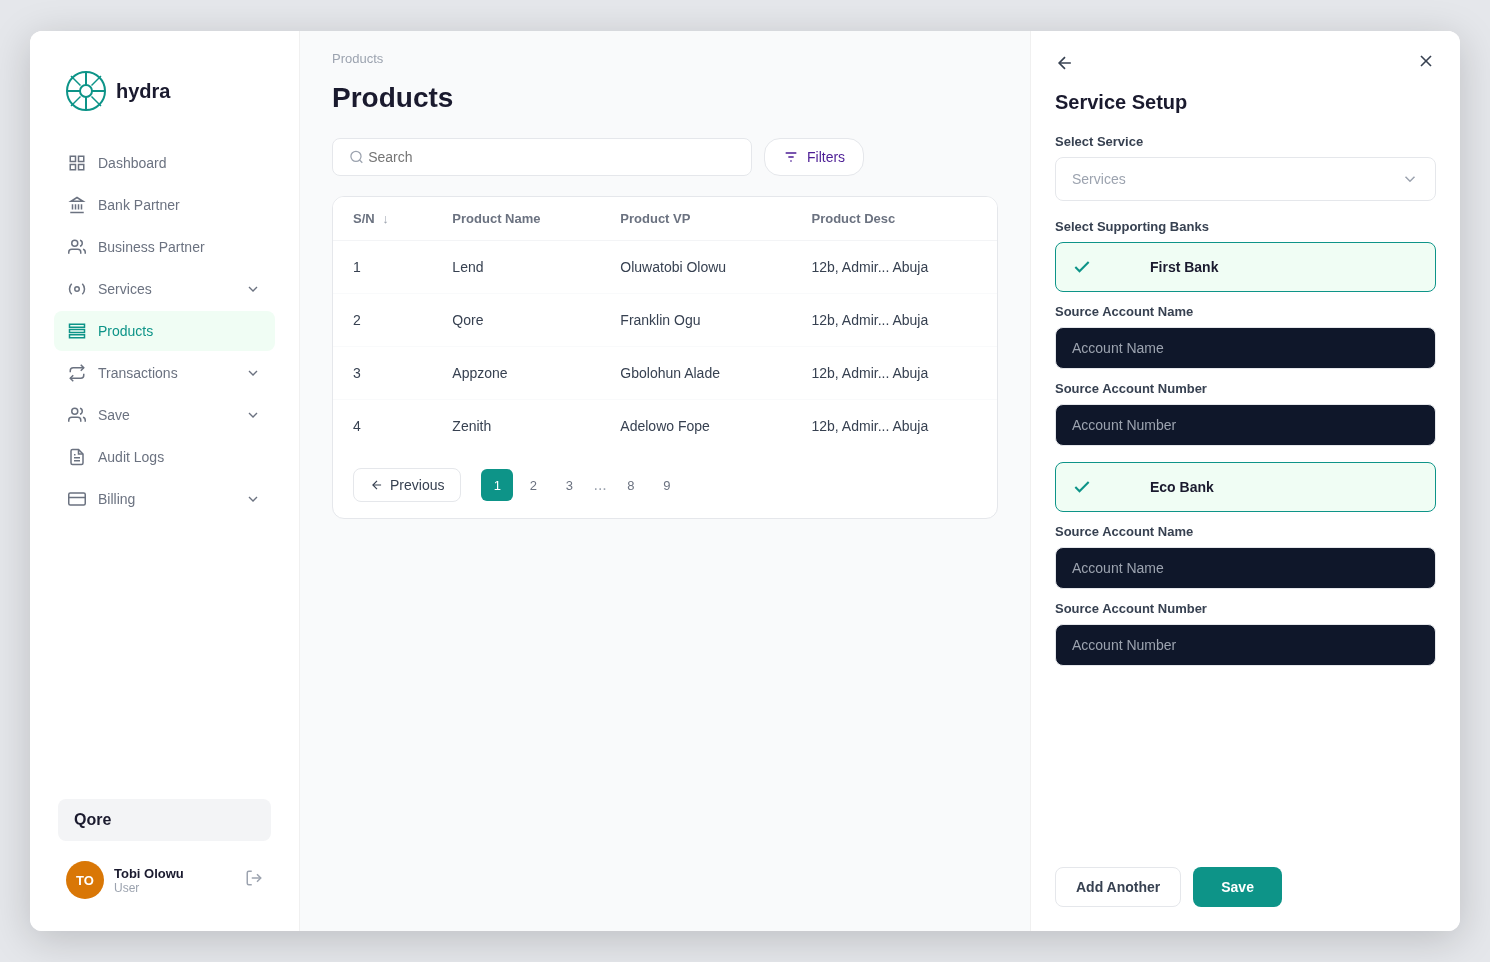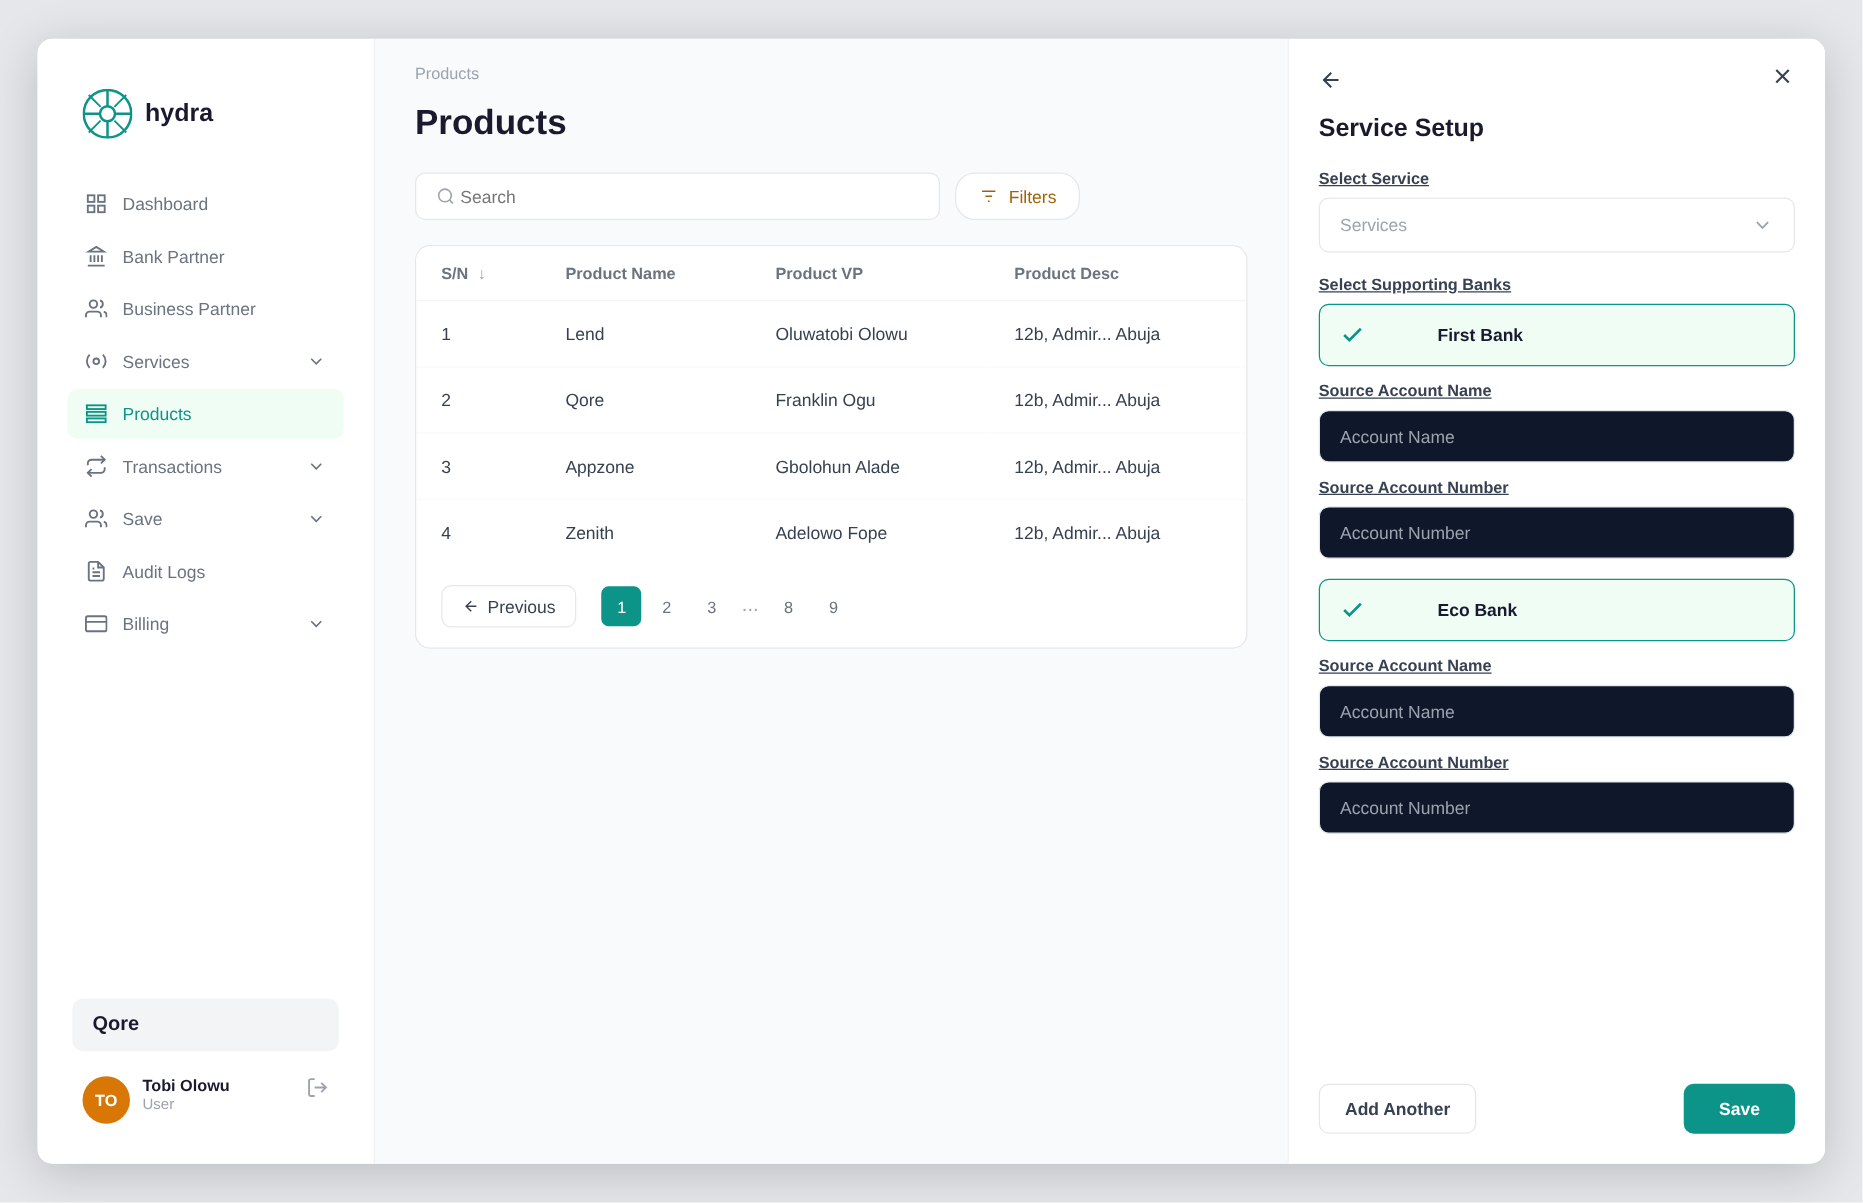--- a/index.html
+++ b/index.html
@@ -11,36 +11,36 @@
     .sidebar-logo { display: flex; align-items: center; gap: 10px; padding: 28px 24px 32px; }
     .logo-icon { width: 40px; height: 40px; }
     .logo-text { font-size: 20px; font-weight: 600; color: #1a1a2e; }
     .sidebar-nav { flex: 1; padding: 0 12px; }
     .nav-item { display: flex; align-items: center; gap: 12px; padding: 11px 14px; border-radius: 8px; cursor: pointer; color: #6b7280; font-size: 14px; font-weight: 500; margin-bottom: 2px; }
     .nav-item.active { color: #0d9488; background: #f0fdf4; }
     .nav-item svg { width: 18px; height: 18px; flex-shrink: 0; }
     .nav-item .chevron { margin-left: auto; width: 16px; height: 16px; }
     .sidebar-bottom { padding: 16px; }
     .org-badge { background: #f3f4f6; border-radius: 8px; padding: 12px 16px; margin-bottom: 16px; font-size: 16px; font-weight: 700; color: #1a1a2e; }
-    .user-row { display: flex; align-items: flex-start; gap: 10px; padding: 4px 8px; }
+    .user-row { display: flex; align-items: center; gap: 10px; padding: 4px 8px; }
     .avatar { width: 38px; height: 38px; border-radius: 50%; background: #d97706; display: flex; align-items: center; justify-content: center; color: #fff; font-weight: 700; font-size: 14px; flex-shrink: 0; overflow: hidden; }
     .user-info { flex: 1; }
     .user-name { font-size: 13px; font-weight: 700; color: #1a1a2e; }
     .user-role { font-size: 12px; color: #9ca3af; }
     .logout-btn { color: #9ca3af; cursor: pointer; }
 
     
     .main-content { flex: 1; background: #f9fafb; display: flex; flex-direction: column; overflow: hidden; }
     .breadcrumb { padding: 20px 32px 0; font-size: 13px; color: #9ca3af; }
     .page-header { padding: 16px 32px 24px; }
     .page-title { font-size: 28px; font-weight: 700; color: #1a1a2e; }
     .toolbar { display: flex; align-items: center; gap: 12px; padding: 0 32px 20px; }
     .search-box { display: flex; align-items: flex-start; gap: 4px; background: #fff; border: 1px solid #e5e7eb; border-radius: 8px; padding: 10px 16px; flex: 1; max-width: 420px; }
     .search-box input { border: none; outline: none; font-size: 14px; color: #374151; background: transparent; width: 100%; }
-    .filter-btn { display: flex; align-items: center; gap: 8px; background: #fff; border: 1px solid #e5e7eb; border-radius: 16px; padding: 10px 18px; font-size: 14px; color: #a16207; cursor: pointer; font-weight: 500; justify-content: center; }
+    .filter-btn { display: flex; align-items: center; gap: 8px; background: #fff; border: 1px solid #e5e7eb; border-radius: 16px; padding: 10px 18px; font-size: 14px; color: #4c1d95; cursor: pointer; font-weight: 500; justify-content: center; }
 
     
     .table-wrapper { margin: 0 32px; background: #fff; border-radius: 12px; border: 1px solid #e5e7eb; overflow: hidden; }
     .table { width: 100%; border-collapse: collapse; }
     .table th { text-align: left; padding: 14px 20px; font-size: 13px; color: #6b7280; font-weight: 600; border-bottom: 1px solid #f3f4f6; background: #fff; }
     .table td { padding: 18px 20px; font-size: 14px; color: #374151; border-bottom: 1px solid #f9fafb; }
     .table tr:last-child td { border-bottom: none; }
     .sort-icon { margin-left: 4px; color: #9ca3af; }
 
     
@@ -51,29 +51,29 @@
     .page-num.active { background: #0d9488; color: #fff; }
     .page-dots { color: #9ca3af; padding: 0 4px; }
 
     
     .right-panel { width: 430px; background: #fff; border-left: 1px solid #f0f0f0; display: flex; flex-direction: column; overflow-y: auto; flex-shrink: 0; }
     .panel-header { display: flex; align-items: center; justify-content: space-between; padding: 20px 24px 16px; }
     .panel-back { cursor: pointer; color: #374151; display: flex; align-items: center; }
     .panel-close { cursor: pointer; color: #374151; }
     .panel-title { font-size: 20px; font-weight: 700; color: #1a1a2e; padding: 0 24px 20px; }
     .panel-body { padding: 0 24px 24px; display: flex; flex-direction: column; gap: 18px; }
-    .field-label { font-size: 13px; font-weight: 600; color: #374151; margin-bottom: 8px; text-decoration: underline; }
+    .field-label { font-size: 13px; font-weight: 600; color: #374151; margin-bottom: 8px; }
     .select-field { width: 100%; border: 1px solid #e5e7eb; border-radius: 8px; padding: 12px 16px; font-size: 14px; color: #9ca3af; display: flex; align-items: center; justify-content: space-between; cursor: pointer; background: #fff; }
     .input-field { width: 100%; border: 1px solid #e5e7eb; border-radius: 8px; padding: 12px 16px; font-size: 14px; color: #9ca3af; outline: none; background: #0f172a; }
     .input-field::placeholder { color: #9ca3af; }
     .bank-card { display: flex; align-items: center; gap: 10px; border: 1.5px solid #0d9488; border-radius: 8px; padding: 14px 16px; background: #f0fdf4; cursor: pointer; }
     .bank-card-label { font-size: 14px; font-weight: 600; color: #1a1a2e; margin-left: 48px; }
     .check-icon { width: 20px; height: 20px; flex-shrink: 0; }
     .section-group { display: flex; flex-direction: column; gap: 12px; }
-    .panel-actions { display: flex; justify-content: space-between; padding: 0 24px 24px; margin-top: auto; }
+    .panel-actions { display: flex; justify-content: flex-start; gap: 12px; padding: 0 24px 24px; margin-top: auto; }
     .btn-add-another { border: 1px solid #e5e7eb; border-radius: 8px; padding: 11px 20px; font-size: 14px; font-weight: 600; color: #374151; background: #fff; cursor: pointer; }
     .btn-save { border: none; border-radius: 8px; padding: 11px 28px; font-size: 14px; font-weight: 600; color: #fff; background: #0d9488; cursor: pointer; }
   </style>
 </head>
 <body>
 
 <div class="app-window">
 
   <div class="sidebar">
     <div class="sidebar-logo">

